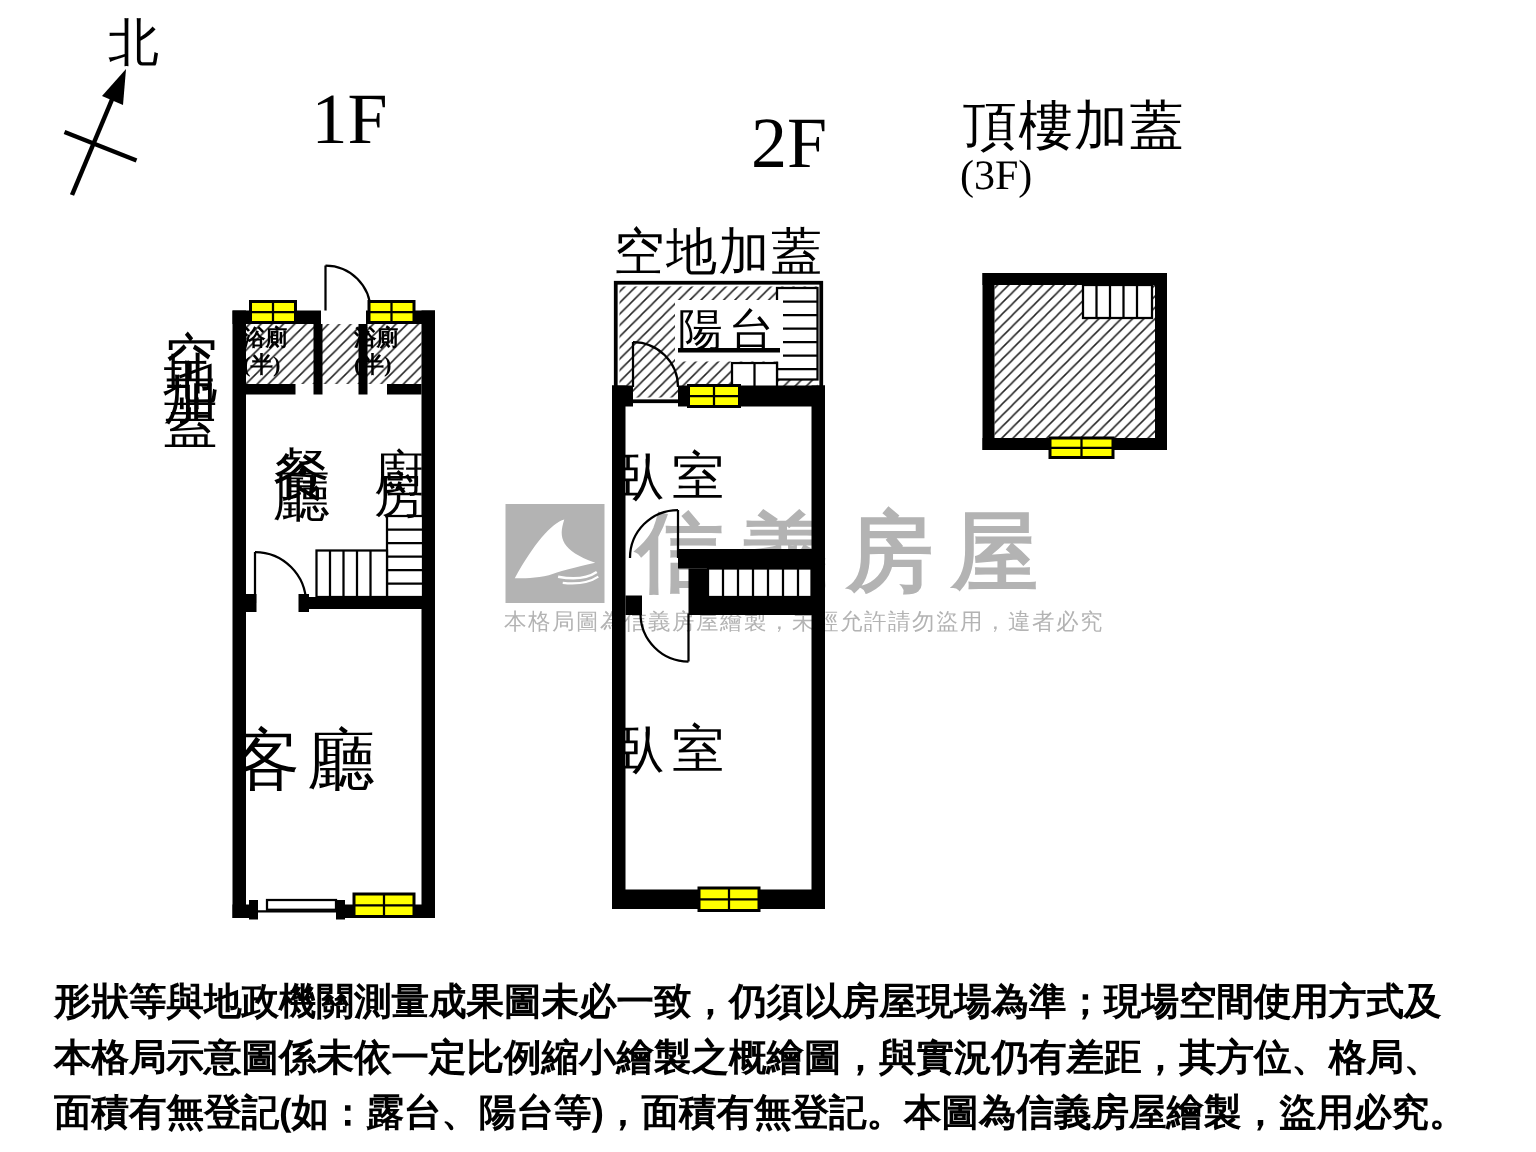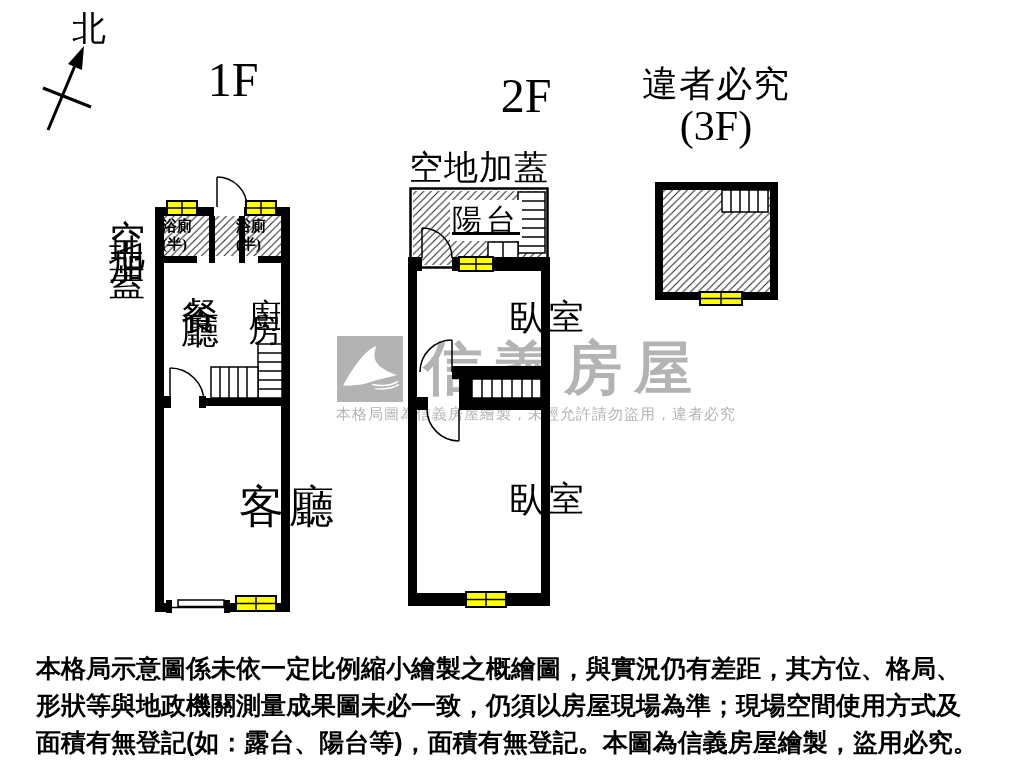--- a/index.html
+++ b/index.html
@@ -12,21 +12,21 @@
   .label{z-index:3;color:#000;}
   
   .wf{fill:#ffff00;stroke:#000;stroke-width:2;}
   .winln{stroke:#000;stroke-width:1.5;}
   .thin{fill:#fff;stroke:#000;stroke-width:1.5;}
   .arc{fill:none;stroke:#000;stroke-width:1.5;}
   .wall{fill:#000;}
   
   .floor-title{font-size:48px;text-align:center;}
   .vtext{writing-mode:vertical-rl;text-orientation:upright;}
-  .roomname{letter-spacing:5px;text-align:right;padding-left:39px;}
+  .roomname{letter-spacing:5px;text-align:left;}
   .bathlab{font-size:15px;font-weight:bold;line-height:18px;text-align:left;z-index:3;}
   .wm{color:#b3b3b3;}
   .disc{font-family:"Liberation Sans","DejaVu Sans",sans-serif;font-weight:600;
         font-size:25px;line-height:37px;white-space:nowrap;color:#000;}
 </style>
 </head>
 <body>
 
 <div id="watermark-layer" class="abs" style="left:0;top:0;width:1024px;height:768px;">
   <div class="abs" style="left:337px;top:336px;width:66px;height:66px;background:#b3b3b3;">
@@ -180,38 +180,38 @@
       <line x1="721" y1="292" x2="721" y2="305" class="winln"></line>
       <line x1="700" y1="298.5" x2="742" y2="298.5" class="winln"></line>
     </g>
   </g>
 </svg>
 
 <div class="abs label" style="left:72px;top:6px;font-size:34px;">北</div>
 
 <div class="abs label floor-title" style="left:200px;top:52px;width:66px;">1F</div>
 <div class="abs label floor-title" style="left:445px;top:68px;width:66px;margin-left:48px;">2F</div>
-<div class="abs label" style="left:640px;top:60px;width:152px;font-size:36px;text-align:center;letter-spacing:1px;">違者必究</div>
-<div class="abs label" style="left:640px;top:102px;width:152px;font-size:42px;text-align:center;">(3F)</div>
+<div class="abs label" style="left:640px;top:60px;width:152px;font-size:36px;text-align:center;letter-spacing:1px;">頂樓加蓋</div>
+<div class="abs label" style="left:640px;top:102px;width:152px;font-size:28px;">(3F)</div>
 
 <div class="abs label vtext" style="left:102px;top:190px;font-size:36px;letter-spacing:15px;">空地加蓋</div>
 <div class="abs bathlab" style="left:162px;top:217px;width:48px;">
   <div>浴廁</div>
   <div>(半)</div>
 </div>
 <div class="abs bathlab" style="left:236px;top:217px;width:46px;">
   <div>浴廁</div>
   <div>(半)</div>
 </div>
 <div class="abs label vtext" style="left:174px;top:266px;font-size:38px;letter-spacing:12px;">餐廳</div>
 <div class="abs label vtext" style="left:242px;top:271px;font-size:33px;letter-spacing:14px;">廚房</div>
 <div class="abs label roomname" style="left:155px;top:477px;width:145px;font-size:45px;">客廳</div>
 
 <div class="abs label" style="left:408px;top:145px;width:142px;font-size:34px;text-align:center;letter-spacing:1px;">空地加蓋</div>
 <div class="abs label" style="left:450px;top:200px;font-size:30px;letter-spacing:4px;background:#fff;padding:0 2px;text-decoration:underline;">陽台</div>
 <div class="abs label roomname" style="left:408px;top:294px;width:142px;font-size:35px;">臥室</div>
 <div class="abs label roomname" style="left:408px;top:476px;width:142px;font-size:35px;">臥室</div>
 
 <div class="abs" style="left:36px;top:650px;width:960px;z-index:3;">
+  <div class="disc">形狀等與地政機關測量成果圖未必一致，仍須以房屋現場為準；現場空間使用方式及</div>
   <div class="disc">本格局示意圖係未依一定比例縮小繪製之概繪圖，與實況仍有差距，其方位、格局、</div>
-  <div class="disc">形狀等與地政機關測量成果圖未必一致，仍須以房屋現場為準；現場空間使用方式及</div>
   <div class="disc">面積有無登記(如：露台、陽台等)，面積有無登記。本圖為信義房屋繪製，盜用必究。</div>
 </div>
 
 </body></html>

